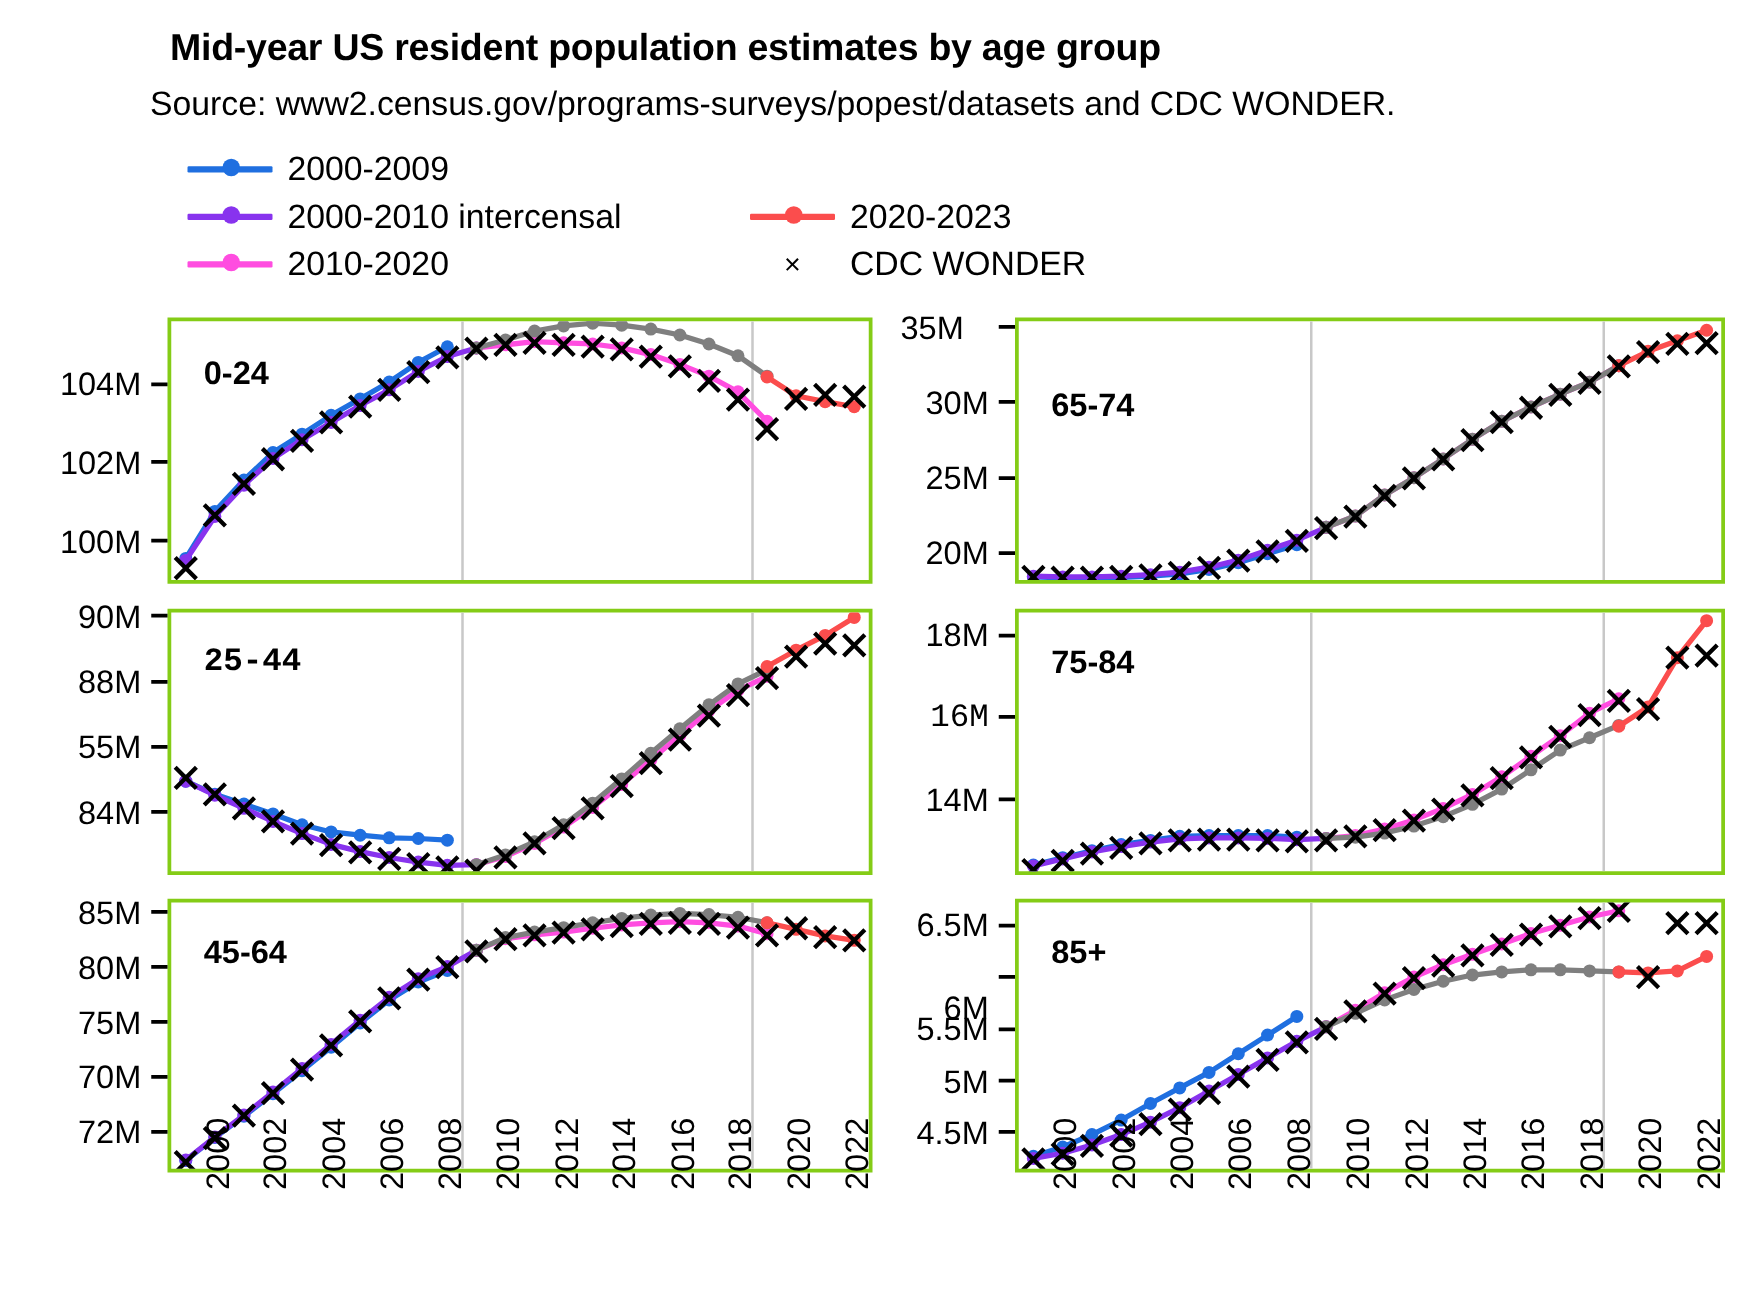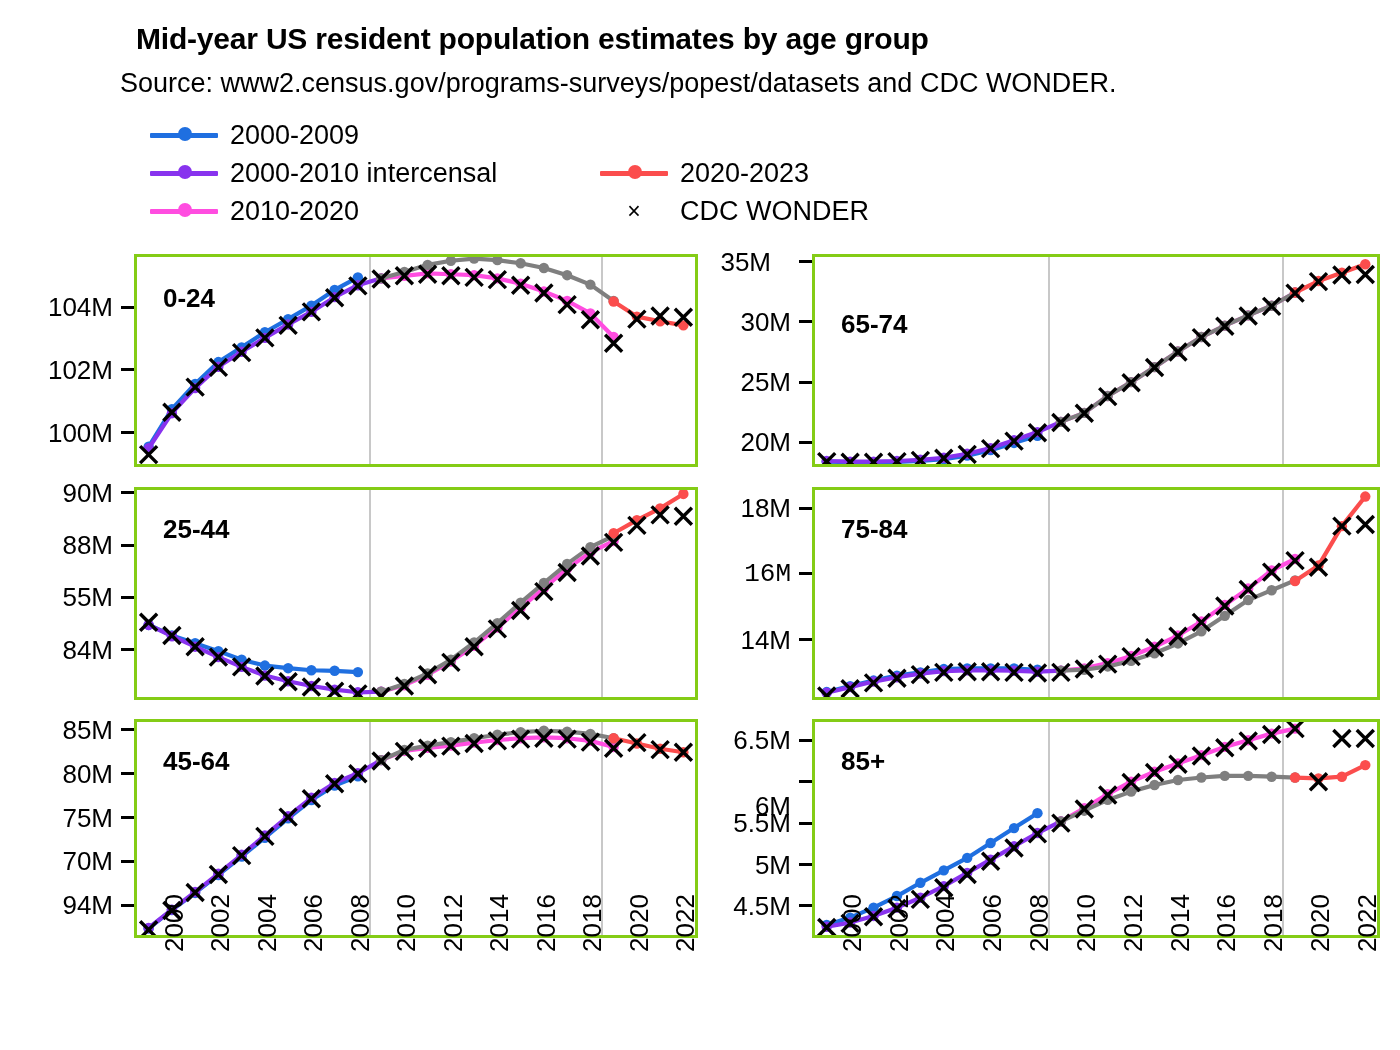--- a/index.html
+++ b/index.html
@@ -376,21 +376,21 @@
             <path d="M375.125,112.03164556962022L392.125,129.03164556962022M392.125,112.03164556962022L375.125,129.03164556962022" stroke="#000000" stroke-width="3.4" fill="none"></path>
             <path d="M398.375,93.16582278481012L415.375,110.16582278481012M415.375,93.16582278481012L398.375,110.16582278481012" stroke="#000000" stroke-width="3.4" fill="none"></path>
             <path d="M421.625,74.03797468354416L438.625,91.03797468354416M438.625,74.03797468354416L421.625,91.03797468354416" stroke="#000000" stroke-width="3.4" fill="none"></path>
             <path d="M444.875,57.53037974683539L461.875,74.5303797468354M461.875,57.53037974683539L444.875,74.5303797468354" stroke="#000000" stroke-width="3.4" fill="none"></path>
             <path d="M468.125,43.9050632911393L485.125,60.9050632911393M485.125,43.9050632911393L468.125,60.9050632911393" stroke="#000000" stroke-width="3.4" fill="none"></path>
             <path d="M491.375,26.873417721518877L508.375,43.87341772151888M508.375,26.873417721518877L491.375,43.87341772151888" stroke="#000000" stroke-width="3.4" fill="none"></path>
             <path d="M514.625,16.392405063290852L531.625,33.39240506329085M531.625,16.392405063290852L514.625,33.39240506329085" stroke="#000000" stroke-width="3.4" fill="none"></path>
             <path d="M537.875,17.70253164556965L554.875,34.70253164556965M554.875,17.70253164556965L537.875,34.70253164556965" stroke="#000000" stroke-width="3.4" fill="none"></path>
           </g>
         </svg>
-        <div class="panel-title" style="left: 26px; top: 24px;">25-44</div>
+        <div class="panel-title" style="left: 26px; top: 24px; font-family: Liberation Mono, monospace;">25-44</div>
       </div>
       <div class="ytick-mark" style="left: 121px; top: 648.335px;"></div>
       <div class="ytick-label" style="width: 110px; left: 3px; top: 634.835px;">84M</div>
       <div class="ytick-mark" style="left: 121px; top: 595.93px;"></div>
       <div class="ytick-label" style="width: 110px; left: 3px; top: 582.43px;">55M</div>
       <div class="ytick-mark" style="left: 121px; top: 543.525px;"></div>
       <div class="ytick-label" style="width: 110px; left: 3px; top: 530.025px;">88M</div>
       <div class="ytick-mark" style="left: 121px; top: 491.12px;"></div>
       <div class="ytick-label" style="width: 110px; left: 3px; top: 477.62px;">90M</div>
       <div class="panel" style="left: 812px; top: 487px; width: 568px; height: 213px;">
@@ -583,21 +583,21 @@
             <path d="M444.875,11.660493827160593L461.875,28.660493827160593M461.875,11.660493827160593L444.875,28.660493827160593" stroke="#000000" stroke-width="3.4" fill="none"></path>
             <path d="M468.125,17.796296296296305L485.125,34.796296296296305M485.125,17.796296296296305L468.125,34.796296296296305" stroke="#000000" stroke-width="3.4" fill="none"></path>
             <path d="M491.375,12.098765432098816L508.375,29.098765432098816M508.375,12.098765432098816L491.375,29.098765432098816" stroke="#000000" stroke-width="3.4" fill="none"></path>
             <path d="M514.625,19.11111111111117L531.625,36.11111111111117M531.625,19.11111111111117L514.625,36.11111111111117" stroke="#000000" stroke-width="3.4" fill="none"></path>
             <path d="M537.875,21.740740740740762L554.875,38.74074074074076M554.875,21.740740740740762L537.875,38.74074074074076" stroke="#000000" stroke-width="3.4" fill="none"></path>
           </g>
         </svg>
         <div class="panel-title" style="left: 26px; top: 24px;">45-64</div>
       </div>
       <div class="ytick-mark" style="left: 121px; top: 903.698px;"></div>
-      <div class="ytick-label" style="width: 110px; left: 3px; top: 890.198px;">94M</div>
+      <div class="ytick-label" style="width: 110px; left: 3px; top: 890.198px;">72M</div>
       <div class="ytick-mark" style="left: 121px; top: 859.87px;"></div>
       <div class="ytick-label" style="width: 110px; left: 3px; top: 846.37px;">70M</div>
       <div class="ytick-mark" style="left: 121px; top: 816.043px;"></div>
       <div class="ytick-label" style="width: 110px; left: 3px; top: 802.543px;">75M</div>
       <div class="ytick-mark" style="left: 121px; top: 772.216px;"></div>
       <div class="ytick-label" style="width: 110px; left: 3px; top: 758.716px;">80M</div>
       <div class="ytick-mark" style="left: 121px; top: 728.389px;"></div>
       <div class="ytick-label" style="width: 110px; left: 3px; top: 714.889px;">85M</div>
       <div class="xtick-label" style="left: 158.625px; top: 952px;">2000</div>
       <div class="xtick-label" style="left: 205.125px; top: 952px;">2002</div>

